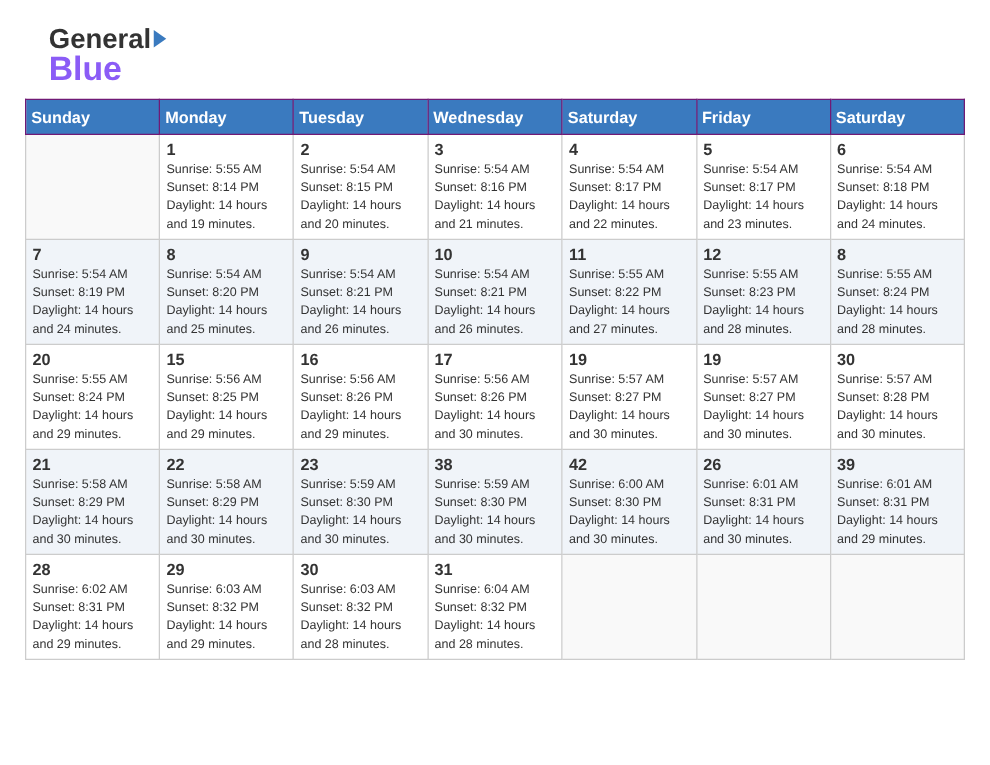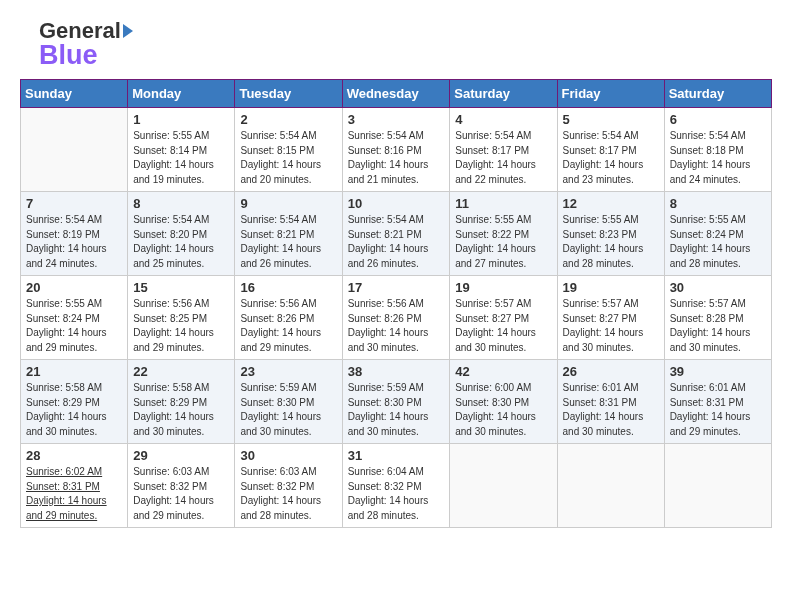--- a/index.html
+++ b/index.html
@@ -299,21 +299,21 @@
         <td>
           <div class="day-number">39</div>
           <div class="day-info" style="white-space: pre-line;">Sunrise: 6:01 AM
 Sunset: 8:31 PM
 Daylight: 14 hours and 29 minutes.</div>
         </td>
       </tr>
       <tr>
         <td>
           <div class="day-number">28</div>
-          <div class="day-info" style="white-space: pre-line; text-decoration: underline;">Sunrise: 6:02 AM
+          <div class="day-info" style="white-space: pre-line;">Sunrise: 6:02 AM
 Sunset: 8:31 PM
 Daylight: 14 hours and 29 minutes.</div>
         </td>
         <td>
           <div class="day-number">29</div>
           <div class="day-info" style="white-space: pre-line;">Sunrise: 6:03 AM
 Sunset: 8:32 PM
 Daylight: 14 hours and 29 minutes.</div>
         </td>
         <td>

